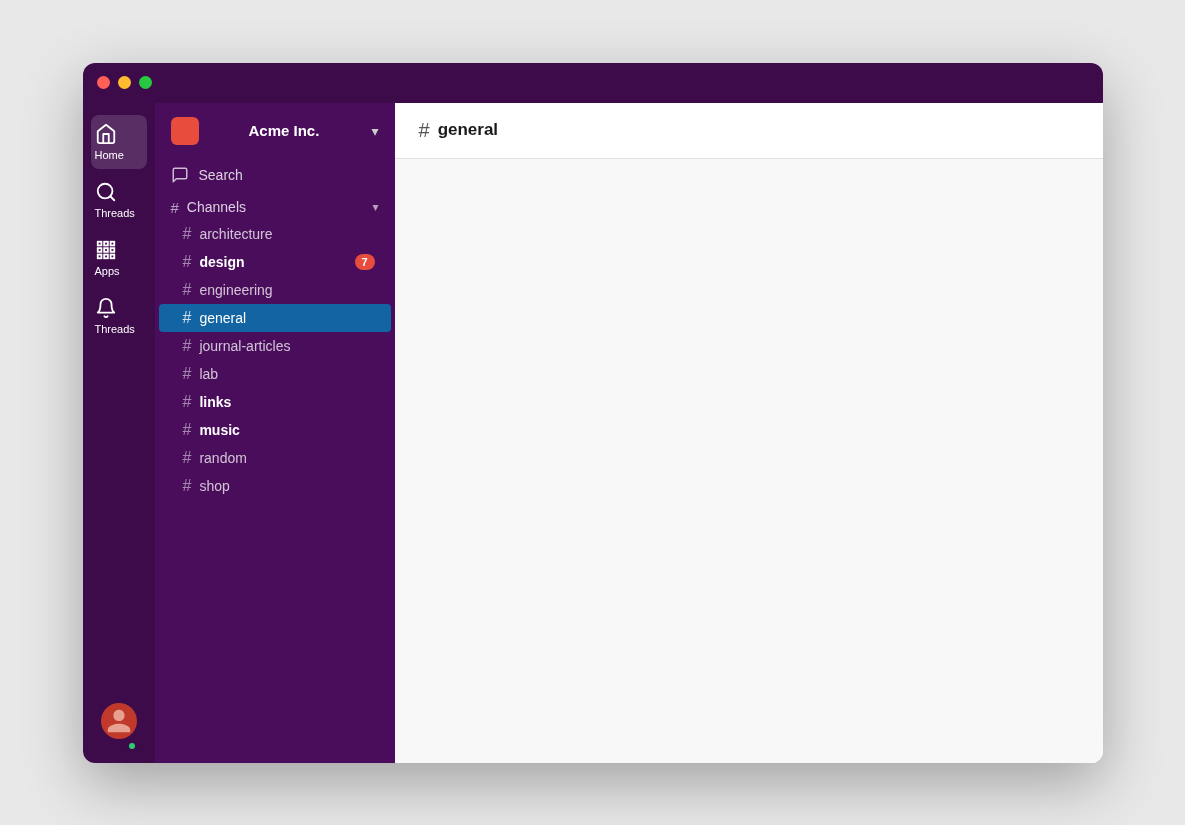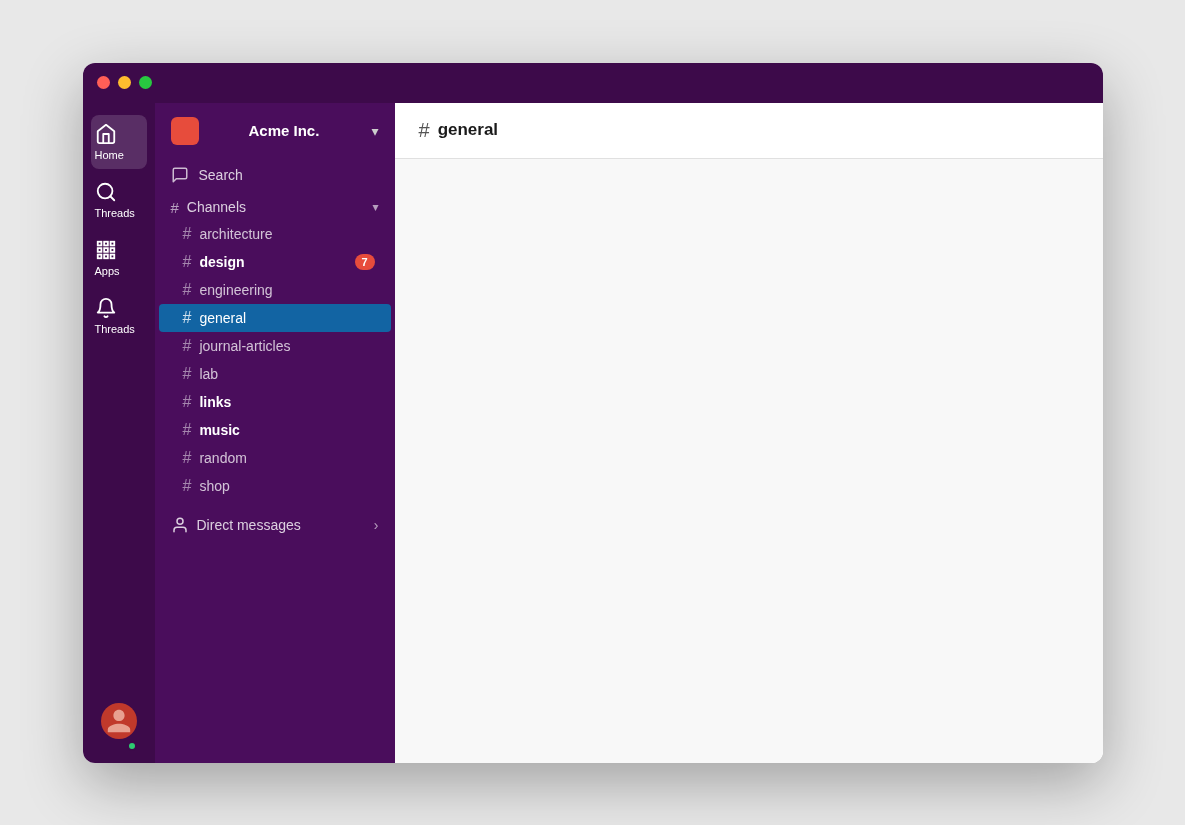--- a/index.html
+++ b/index.html
@@ -418,28 +418,20 @@
           <div class="channel-item">
             <span class="channel-hash">#</span>
             <span>random</span>
           </div>
           <div class="channel-item">
             <span class="channel-hash">#</span>
             <span>shop</span>
           </div>
         </div>
 
-      <div class="dm-section">
-        <svg style="width:18px;height:18px;flex-shrink:0;" viewBox="0 0 24 24" fill="none" stroke="currentColor" stroke-width="2" stroke-linecap="round" stroke-linejoin="round">
-          <path d="M20 21v-2a4 4 0 0 0-4-4H8a4 4 0 0 0-4 4v2"></path>
-          <circle cx="12" cy="7" r="4"></circle>
-        </svg>
-        <span>Direct messages</span>
-        <span class="dm-chevron">›</span>
-      </div>
     </div>
 
     <div class="main-content">
       <div class="channel-header">
         <span class="channel-header-hash">#</span>
         <span class="channel-header-name">general</span>
       </div>
       <div class="channel-messages"></div>
     </div>
 

